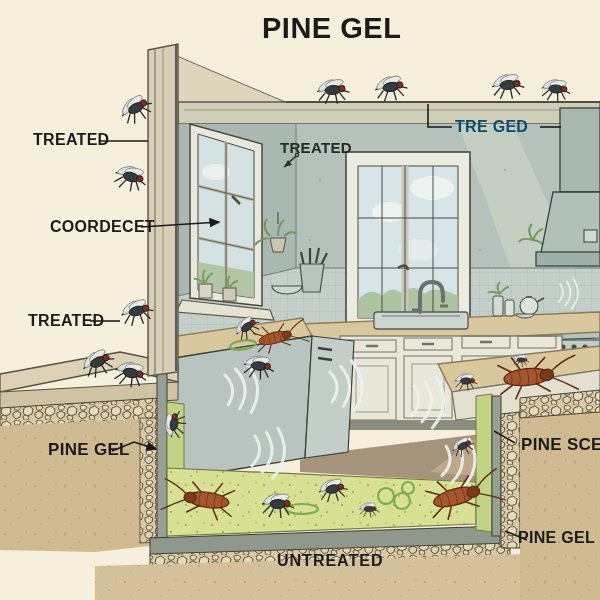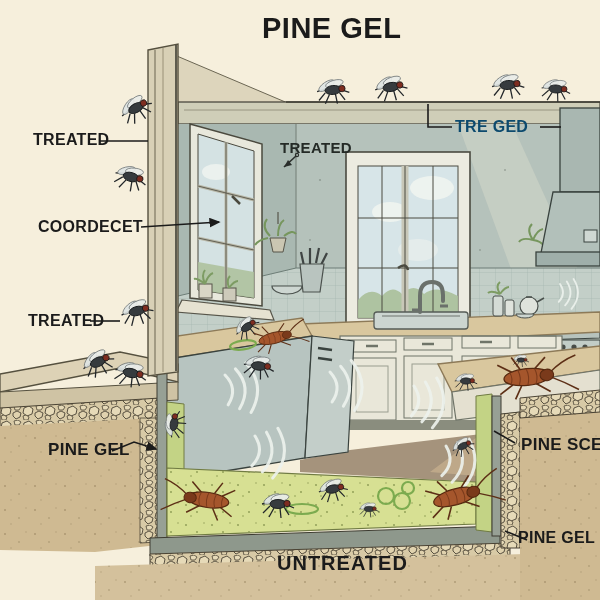--- a/index.html
+++ b/index.html
@@ -9,21 +9,21 @@
   body{background:#e8e2d2;font-family:"Liberation Sans",sans-serif;}
   .stage{position:relative;width:600px;height:600px;overflow:hidden;
          background:var(--background);}
   .stage svg{position:absolute;left:0;top:0;z-index:1;}
   .lbl{position:absolute;z-index:3;color:var(--ink);font-weight:bold;
        white-space:nowrap;letter-spacing:.3px;line-height:1;}
   .title{font-size:29px;letter-spacing:.5px;}
   .l16{font-size:16px;}
   .l15{font-size:15px;}
   .l17{font-size:17px;}
-  .big{font-size:20px;letter-spacing:1px;}
+  .big{font-size:16px;letter-spacing:1px;}
 </style>
 </head>
 <body>
 
 <div class="stage">
 
 <svg width="600" height="600" viewBox="0 0 600 600">
   <defs>
     <marker id="arr" markerWidth="8" markerHeight="8" refX="6" refY="3" orient="auto">
       <path d="M0,0 L7,3 L0,6 z" fill="#1b1b1b"></path>
@@ -323,21 +323,21 @@
     <path d="M112,451 L134,442 L156,449" marker-end="url(#arr)"></path>
     <path d="M452,127 H428 V104"></path>
     <path d="M540,127 H561"></path>
     <path d="M515,443 L494,431"></path>
     <path d="M527,540 L505,531"></path>
   </g>
 </svg>
 
 <div class="lbl title" style="left:262px;top:14px;">PINE GEL</div>
 <div class="lbl l16" style="left:33px;top:132px;">TREATED</div>
-<div class="lbl l16" style="left:38px;top:219px;">COORDECET</div>
+<div class="lbl l16" style="left:50px;top:219px;">COORDECET</div>
 <div class="lbl l16" style="left:28px;top:313px;">TREATED</div>
 <div class="lbl l15" style="left:280px;top:140px;color:#242a26;">TREATED</div>
 <div class="lbl l16" style="left:455px;top:119px;color:#0c4a6e;">TRE GED</div>
 <div class="lbl l17" style="left:48px;top:441px;">PINE GEL</div>
 <div class="lbl l17" style="left:521px;top:436px;">PINE SCEN</div>
 <div class="lbl l16" style="left:518px;top:530px;">PINE GEL</div>
 <div class="lbl big" style="left:277px;top:553px;">UNTREATED</div>
 
 </div>
 

